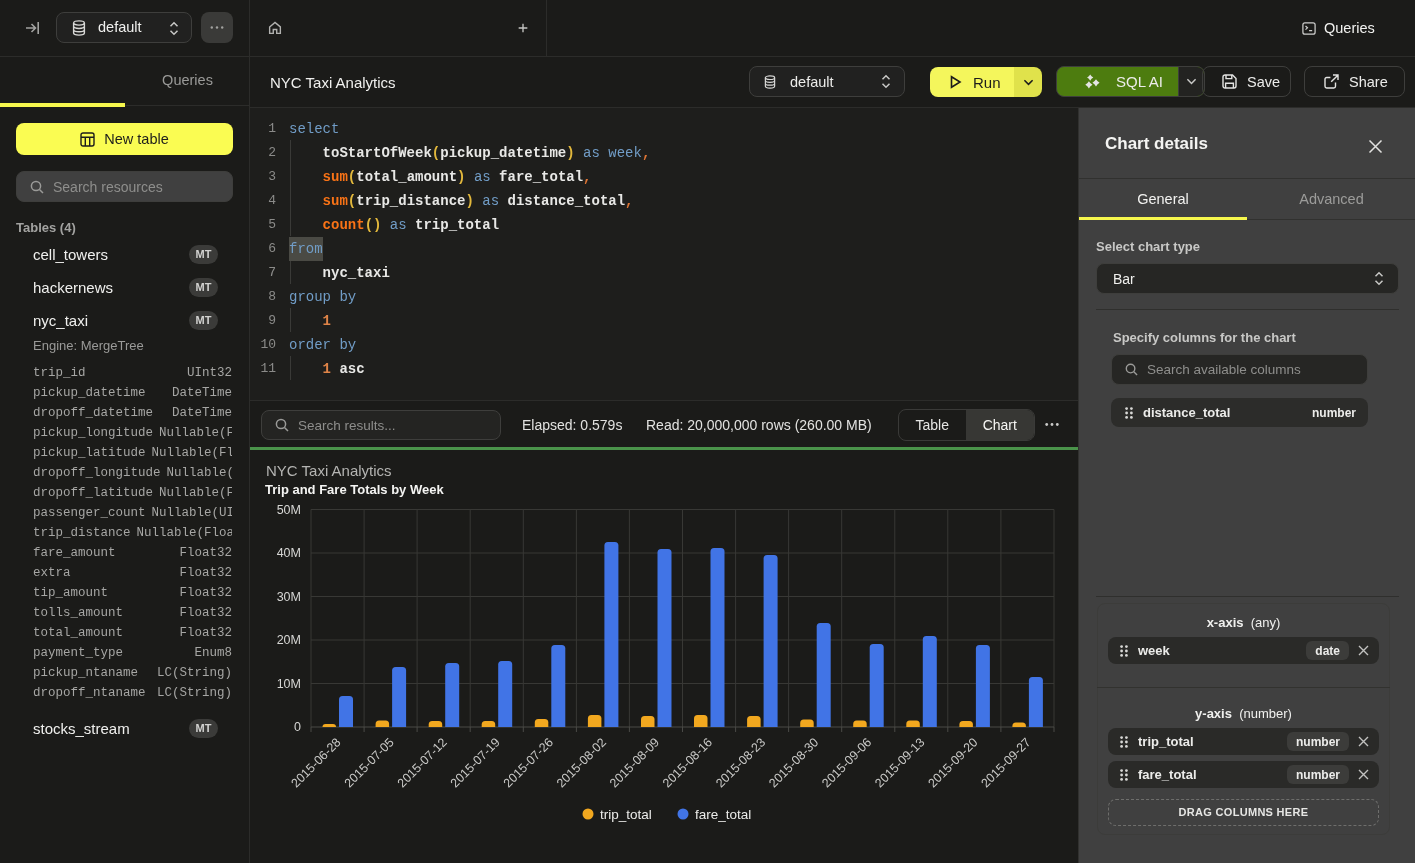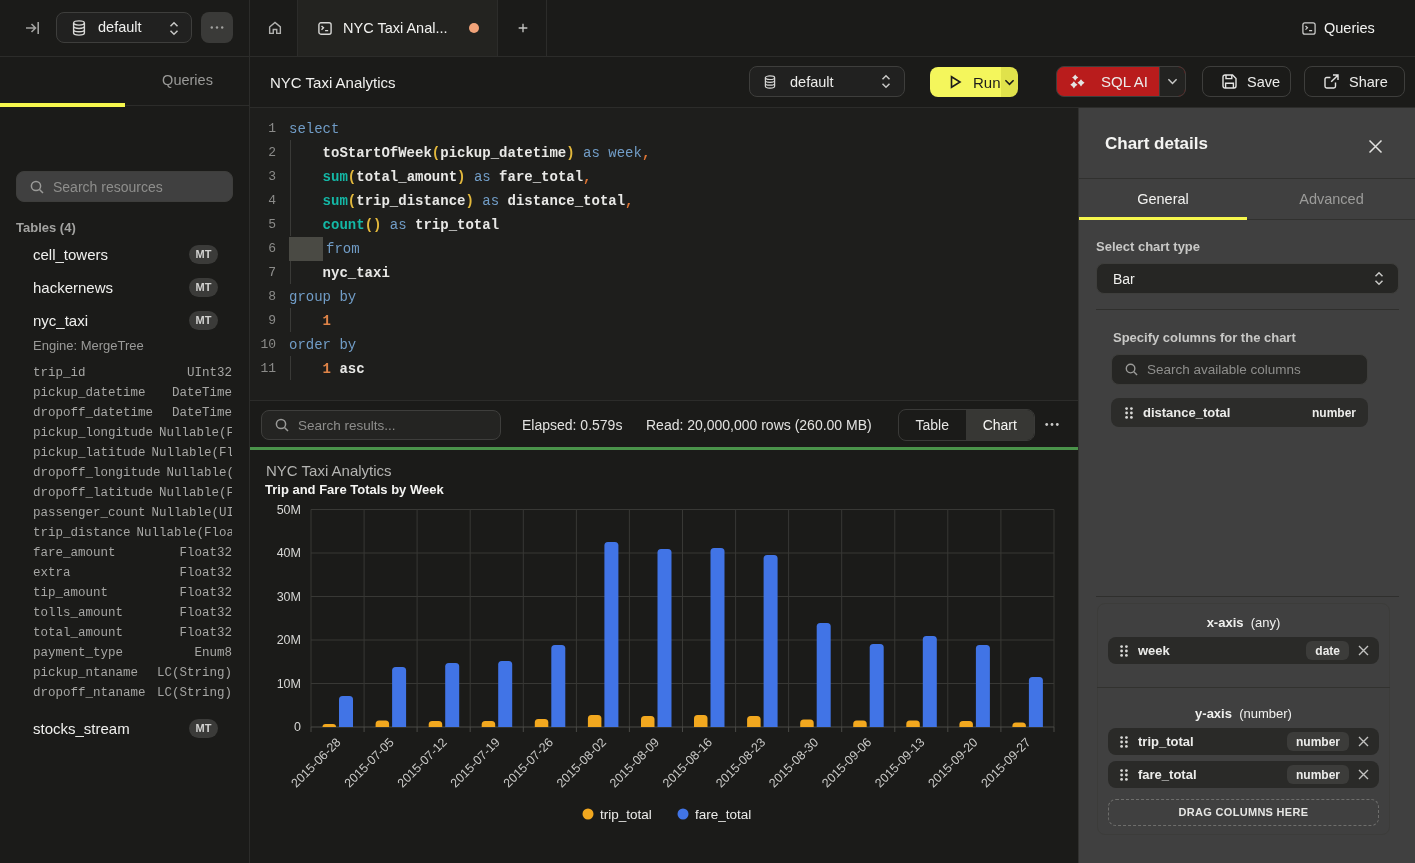--- a/index.html
+++ b/index.html
@@ -33,21 +33,21 @@
 
   
   #toolbar { left:250px; top:57px; width:1165px; height:51px; background:#1b1b19; border-bottom:1px solid #2c2c2a; }
   .btn { position:absolute; top:9px; height:31px; border:1px solid #3e3e3c; border-radius:8px; display:flex; align-items:center; font-size:14.5px; color:#ececea; }
 
   
   #editor { left:250px; top:108px; width:828px; height:292px; background:#1e1e1c; }
   .cl { position:absolute; left:39px; height:24px; line-height:24px; font-family:"Liberation Mono", monospace; font-size:14px; white-space:pre; font-weight:bold; color:#e8e8e6; }
   .ln { position:absolute; width:26px; height:24px; line-height:24px; text-align:right; font-family:"Liberation Mono", monospace; font-size:13px; color:#8b8b89; }
   .kw { color:#719dc7; font-weight:normal; }
-  .fn { color:#14b8a6; }
+  .fn { color:#f97316; }
   .pr { color:#e2b83c; }
   .cm { color:#dd7434; }
   .nm { color:#df8448; }
   .guide { position:absolute; left:40px; width:1px; background:#3a3a37; }
 
   
   #results { left:250px; top:400px; width:828px; height:48px; background:#1b1b19; border-top:1px solid #2c2c2a; }
   #greenline { left:250px; top:447px; width:828px; height:3px; background:#4a934a; }
 
   
@@ -82,20 +82,27 @@
         <svg class="abs" style="left:9px;top:14px;" width="14" height="3" viewBox="0 0 14 3" fill="#a2a2a0">
             <circle cx="1.8" cy="1.5" r="1.2"></circle>
             <circle cx="7" cy="1.5" r="1.2"></circle>
             <circle cx="12.2" cy="1.5" r="1.2"></circle>
           </svg>
       </div>
     </div>
     <div class="abs sb-tab" style="left:125px;width:125px;color:#9a9a98;">Queries</div>
     <div class="abs" id="tab-underline"></div>
     <div class="abs" id="sb-tabrow-border"></div>
+    <div class="abs" id="new-table">
+      <svg width="15" height="15" viewBox="0 0 15 15" fill="none" stroke="#1d1d1b" stroke-width="1.4">
+          <rect x="1" y="1" width="13" height="13" rx="2"></rect>
+          <path d="M1 5.3 H14 M5.3 5.3 V14 M9.7 5.3 V14"></path>
+        </svg>
+      <span>New table</span>
+    </div>
     <div class="abs searchbox" id="sb-search">
       <svg style="margin-left:13px;" width="14" height="14" viewBox="0 0 14 14" fill="none" stroke="#9a9a98" stroke-width="1.5">
           <circle cx="6" cy="6" r="4.6"></circle>
           <path d="M9.5 9.5 L13 13"></path>
         </svg>
       <span style="margin-left:9px;">Search resources</span>
     </div>
     <div class="abs" style="left:16px;top:220px;font-size:13px;font-weight:bold;color:#a2a2a0;">Tables (4)</div>
     <div class="abs tbl-name" style="left:33px;top:246px;">cell_towers</div>
       <div class="mt" style="top:245px;">MT</div>
@@ -121,28 +128,20 @@
     <div class="col-row mono" style="top:646px;">payment_type<span>Enum8</span></div>
     <div class="col-row mono" style="top:666px;">pickup_ntaname<span>LC(String)</span></div>
     <div class="col-row mono" style="top:686px;">dropoff_ntaname<span>LC(String)</span></div>
     <div class="abs tbl-name" style="left:33px;top:720px;">stocks_stream</div>
       <div class="mt" style="top:719px;">MT</div>
   </div>
   <div class="abs" id="topbar">
     <svg class="abs" style="left:18px;top:21px;" width="14" height="14" viewBox="0 0 17 17" fill="none" stroke="#b2b2b0" stroke-width="1.7">
         <path d="M2 7.2 L8.5 1.8 L15 7.2 V15 H10.6 V10.4 H6.4 V15 H2 Z"></path>
       </svg>
-    <div class="abs" id="toptab">
-      <svg style="margin-left:20px;" width="14" height="13" viewBox="0 0 17 16" fill="none" stroke="#d8d8d6" stroke-width="1.7">
-          <rect x="1" y="1" width="15" height="14" rx="2.5"></rect>
-          <path d="M4.2 5 L6.6 7.2 L4.2 9.4 M8.6 10.6 H12.4"></path>
-        </svg>
-      <span style="margin-left:11px;font-size:14.5px;color:#f2f2f0;">NYC Taxi Anal...</span>
-      <span style="position:absolute;left:171px;width:10px;height:10px;border-radius:50%;background:#f1a379;"></span>
-    </div>
     <div class="abs" id="plusdiv"></div>
     <svg class="abs" style="left:268px;top:23px;" width="10" height="10" viewBox="0 0 15 15" fill="none" stroke="#c6c6c4" stroke-width="2">
         <path d="M7.5 1 V14 M1 7.5 H14"></path>
       </svg>
     <svg class="abs" style="left:1052px;top:22px;" width="14" height="13" viewBox="0 0 17 16" fill="none" stroke="#d0d0ce" stroke-width="1.5">
         <rect x="1" y="1" width="15" height="14" rx="2.5"></rect>
         <path d="M4.2 5 L6.6 7.2 L4.2 9.4 M8.6 10.6 H12.4"></path>
       </svg>
     <span class="abs" style="left:1074px;top:20px;font-size:14.5px;color:#f2f2f0;">Queries</span>
   </div>
@@ -151,34 +150,34 @@
     <div class="btn" style="left:499px;width:156px;background:#212120;">
       <svg style="margin-left:14px;" width="12" height="14" viewBox="0 0 14 16" fill="none" stroke="#d8d8d6" stroke-width="1.4">
           <ellipse cx="7" cy="3" rx="5.4" ry="2.1"></ellipse>
           <path d="M1.6 3 V13 M12.4 3 V13 M1.6 6.33 A 5.4 2.1 0 0 0 12.4 6.33 M1.6 9.66 A 5.4 2.1 0 0 0 12.4 9.66 M1.6 13 A 5.4 2.1 0 0 0 12.4 13"></path>
         </svg>
       <span style="margin-left:14px;">default</span>
       <svg style="margin-left:auto;margin-right:12px;" width="12" height="15" viewBox="0 0 12 15" fill="none" stroke="#c8c8c6" stroke-width="1.5">
           <path d="M2.5 5.2 L6 1.8 L9.5 5.2 M2.5 9.8 L6 13.2 L9.5 9.8"></path>
         </svg>
     </div>
-    <div class="abs" style="left:680px;top:10px;width:88px;height:30px;border-radius:8px;overflow:hidden;display:flex;">
+    <div class="abs" style="left:680px;top:10px;width:112px;height:30px;border-radius:8px;overflow:hidden;display:flex;">
       <div style="width:84px;height:30px;background:#f4f65c;display:flex;align-items:center;color:#1d1d1b;">
         <svg style="margin-left:19px;" width="13" height="14" viewBox="0 0 13 14" fill="none" stroke="#1d1d1b" stroke-width="1.6">
             <path d="M2.5 1.8 L11 7 L2.5 12.2 Z"></path>
           </svg>
         <span style="margin-left:11px;font-size:15px;">Run</span>
       </div>
       <div style="width:28px;height:30px;background:#e0e24b;display:flex;align-items:center;justify-content:center;">
         <svg width="11" height="7" viewBox="0 0 11 7" fill="none" stroke="#1d1d1b" stroke-width="1.6">
             <path d="M1.4 1.2 L5.5 5.4 L9.6 1.2"></path>
           </svg>
       </div>
     </div>
-    <div class="btn" style="left:806px;width:130px;background:#b91c1c;overflow:hidden;">
+    <div class="btn" style="left:806px;width:149px;background:#4d7c0f;overflow:hidden;padding-left:15px;">
       <svg style="margin-left:13px;" width="15" height="15" viewBox="0 0 15 15" fill="#e4e4e2">
           <path d="M5.2 0.5 Q6.378 2.4219999999999997 8.3 3.6 Q6.378 4.7780000000000005 5.2 6.7 Q4.022 4.7780000000000005 2.1 3.6 Q4.022 2.4219999999999997 5.2 0.5 Z"></path>
           <path d="M3.9 7.200000000000001 Q5.268 9.432 7.5 10.8 Q5.268 12.168000000000001 3.9 14.4 Q2.532 12.168000000000001 0.2999999999999998 10.8 Q2.532 9.432 3.9 7.200000000000001 Z"></path>
           <path d="M11.0 5.200000000000001 Q12.368 7.432 14.6 8.8 Q12.368 10.168000000000001 11.0 12.4 Q9.632 10.168000000000001 7.4 8.8 Q9.632 7.432 11.0 5.200000000000001 Z"></path>
         </svg>
       <span style="margin-left:16px;font-size:15px;">SQL AI</span>
       <div style="margin-left:auto;width:26px;height:31px;background:#232321;border-left:1px solid #3e3e3c;display:flex;align-items:center;justify-content:center;">
         <svg width="11" height="7" viewBox="0 0 11 7" fill="none" stroke="#c8c8c6" stroke-width="1.5">
             <path d="M1.4 1.2 L5.5 5.4 L9.6 1.2"></path>
           </svg>
@@ -208,21 +207,21 @@
       <div class="cl" style="top:9px;"><span class="kw">select</span></div>
     <div class="ln" style="top:33px;">2</div>
       <div class="cl" style="top:33px;">    toStartOfWeek<span class="pr">(</span>pickup_datetime<span class="pr">)</span> <span class="kw">as week</span><span class="cm">,</span></div>
     <div class="ln" style="top:57px;">3</div>
       <div class="cl" style="top:57px;">    <span class="fn">sum</span><span class="pr">(</span>total_amount<span class="pr">)</span> <span class="kw">as</span> fare_total<span class="cm">,</span></div>
     <div class="ln" style="top:81px;">4</div>
       <div class="cl" style="top:81px;">    <span class="fn">sum</span><span class="pr">(</span>trip_distance<span class="pr">)</span> <span class="kw">as</span> distance_total<span class="cm">,</span></div>
     <div class="ln" style="top:105px;">5</div>
       <div class="cl" style="top:105px;">    <span class="fn">count</span><span class="pr">()</span> <span class="kw">as</span> trip_total</div>
     <div class="ln" style="top:129px;">6</div>
-      <div class="cl" style="top:129px;padding-left:37px;"><span class="kw">from</span></div>
+      <div class="cl" style="top:129px;"><span class="kw">from</span></div>
     <div class="ln" style="top:153px;">7</div>
       <div class="cl" style="top:153px;">    nyc_taxi</div>
     <div class="ln" style="top:177px;">8</div>
       <div class="cl" style="top:177px;"><span class="kw">group by</span></div>
     <div class="ln" style="top:201px;">9</div>
       <div class="cl" style="top:201px;">    <span class="nm">1</span></div>
     <div class="ln" style="top:225px;">10</div>
       <div class="cl" style="top:225px;"><span class="kw">order by</span></div>
     <div class="ln" style="top:249px;">11</div>
       <div class="cl" style="top:249px;">    <span class="nm">1</span> asc</div>

